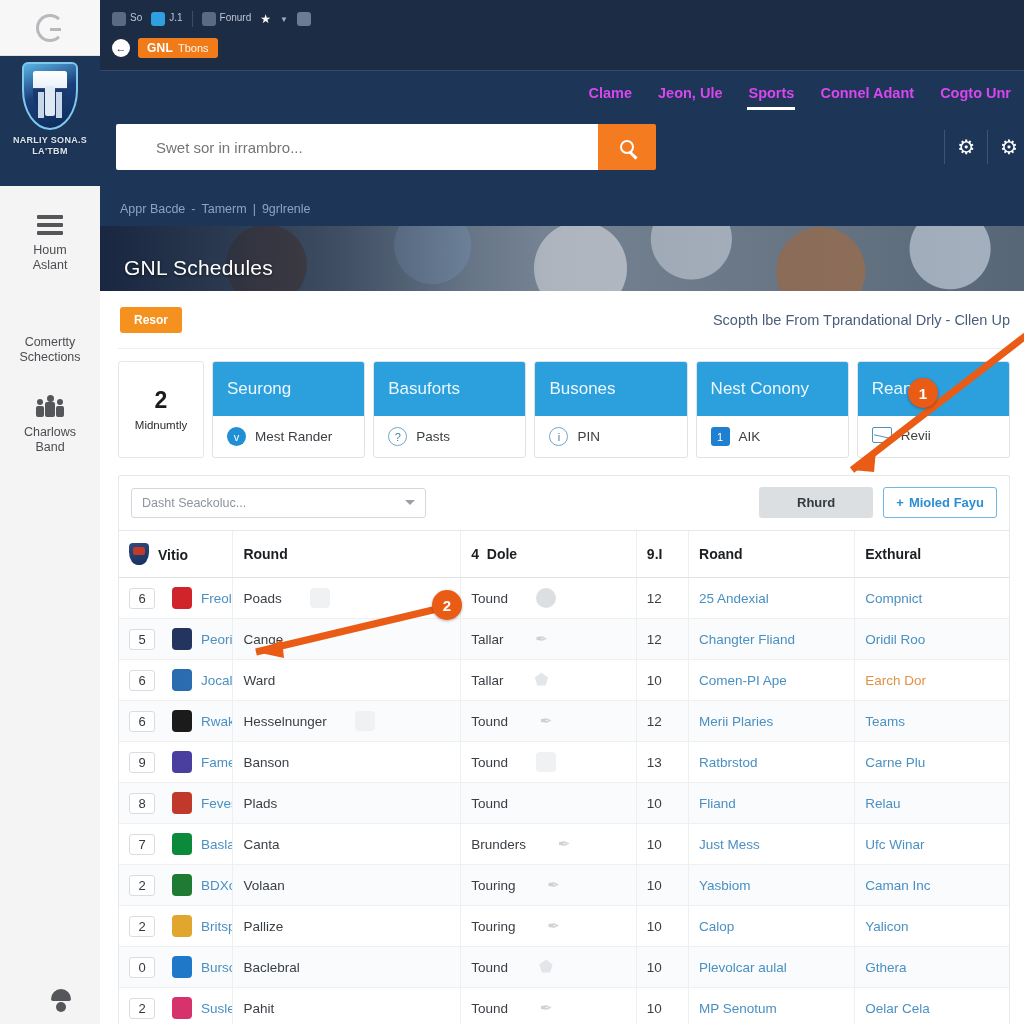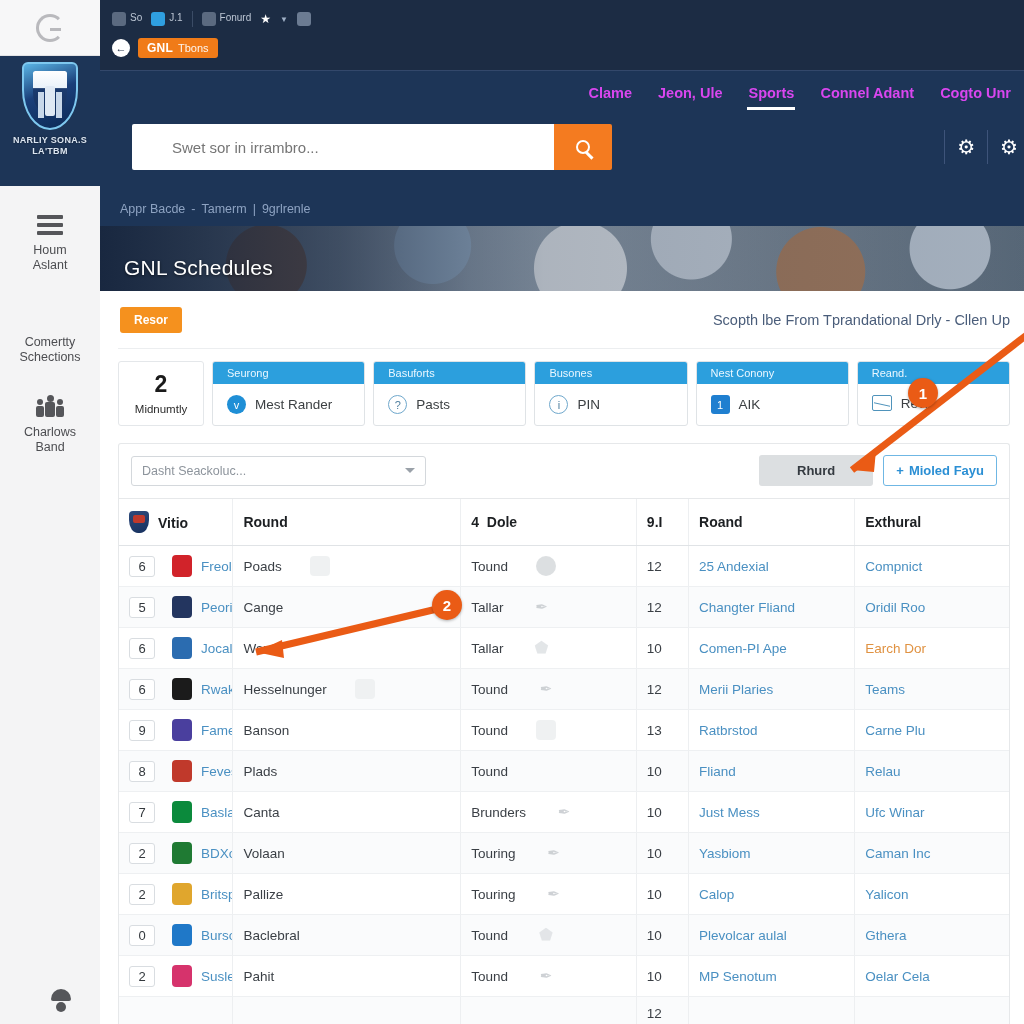--- a/index.html
+++ b/index.html
@@ -157,21 +157,21 @@
   .topnav li.active::after {
     content:""; position:absolute; left:12px; right:12px; bottom:0;
     height:3px; background:#ffffff;
   }
 
   
   .searchband {
     background:#1d3557; padding: 14px 0 6px 0; height: 92px;
     display:flex; align-items:flex-start;
   }
-  .searchwrap { margin-left: 32px; display:flex; width: 480px; height:46px; }
+  .searchwrap { margin-left: 16px; display:flex; width: 540px; height:46px; }
   .searchinput {
     flex:1; background:#fff; border:none; outline:none;
     padding: 0 16px 0 40px; font-size:15px; color:#9aa3ad;
     border-radius:2px 0 0 2px;
     position:relative;
   }
   .search-ico-wrap { position:relative; flex:1; display:flex; }
   .mag {
     position:absolute; left:14px; top:50%; margin-top:-8px;
     width:13px; height:13px; border:2px solid #97a1ac; border-radius:50%;
@@ -245,22 +245,22 @@
     padding: 8px 2px; flex:0 0 86px;
   }
   .card-left .num { font-size:23px; font-weight:bold; color:#1b1b1b; line-height:1;}
   .card-left .cap { font-size:11.5px; color:#2b2b2b; margin-top:7px;}
   .card {
     flex:1 1 0; min-width:0;
     border:1px solid #dfe3e6; border-radius:3px; overflow:hidden; background:#fff;
     display:flex; flex-direction:column;
   }
   .card-hd {
-    background:#2c9fdd; color:#eaf7ff; font-size:11px;
-    padding: 5px 14px; white-space:nowrap; overflow:hidden;
+    background:#2c9fdd; color:#eaf7ff; font-size:17px;
+    padding: 17px 14px; white-space:nowrap; overflow:hidden;
   }
   .card-bd {
     padding: 11px 14px; display:flex; align-items:center; gap:9px;
     font-size:13.5px; color:#3c4043; white-space:nowrap; overflow:hidden;
   }
   .badge-c {
     width:19px;height:19px;border-radius:50%;background:#1f8fd6;color:#fff;
     display:flex;align-items:center;justify-content:center;font-size:11px;flex:0 0 19px;
   }
   .badge-o {

